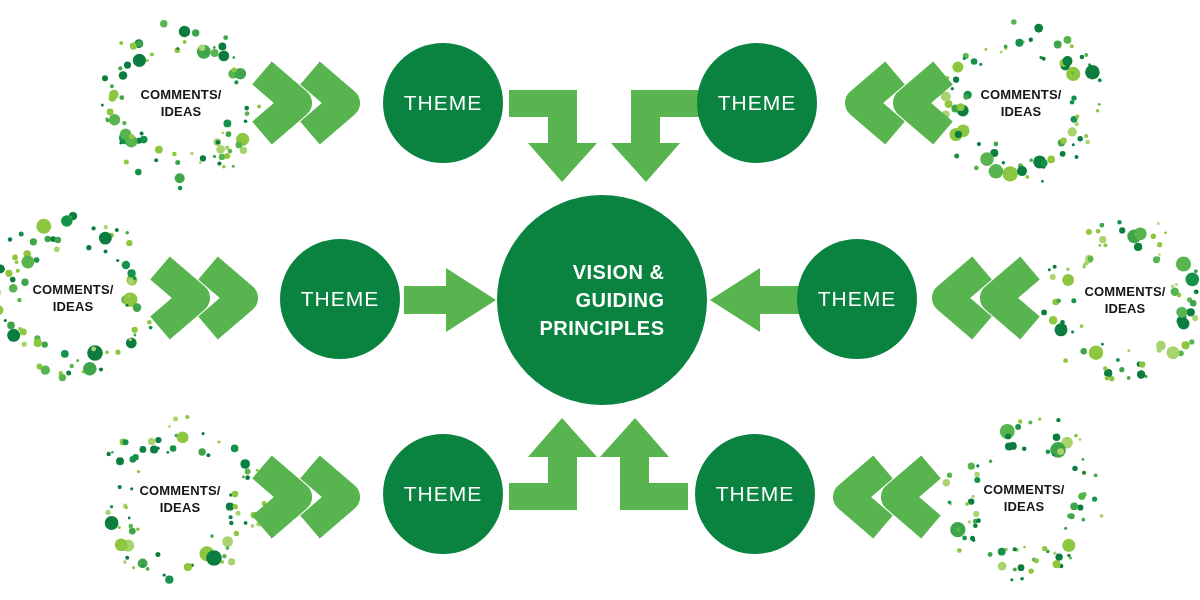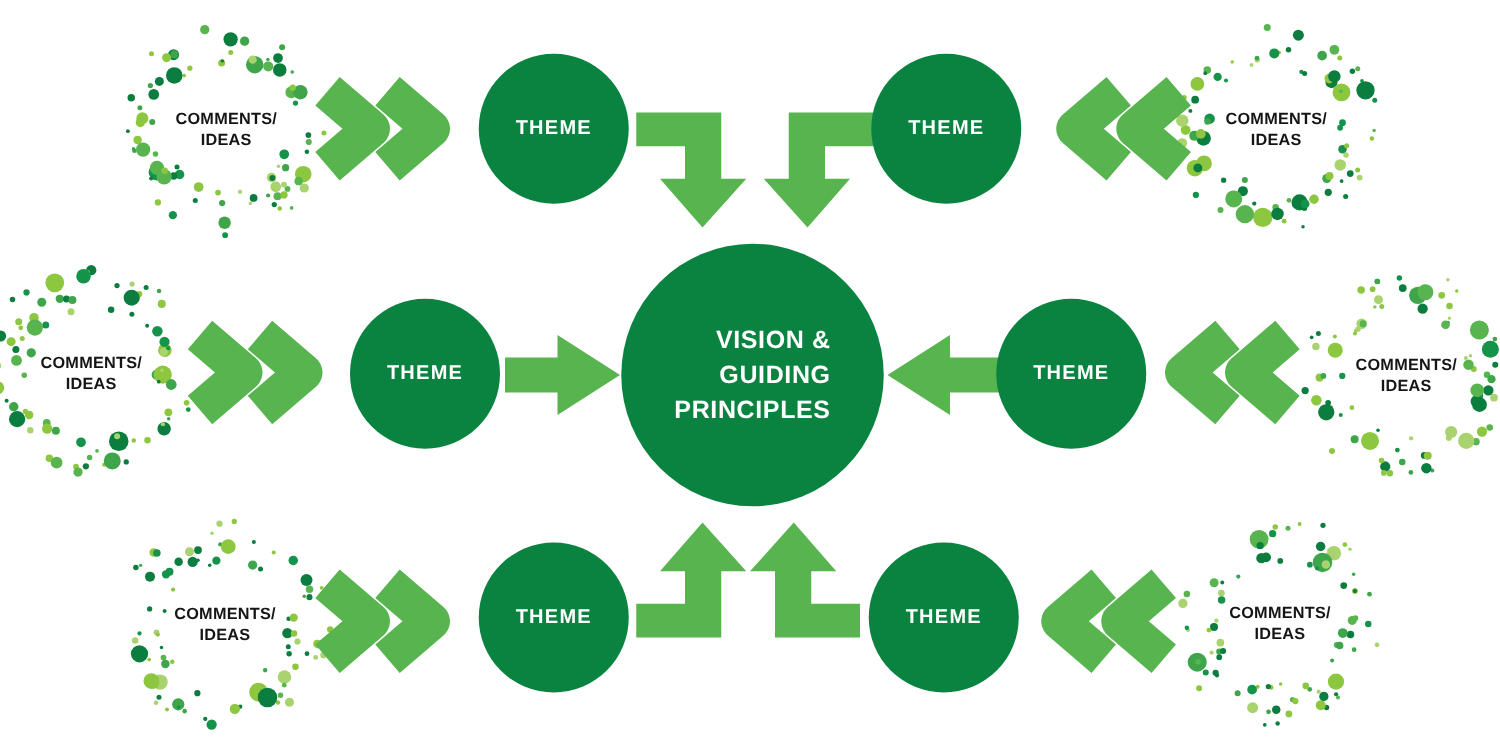--- a/index.html
+++ b/index.html
@@ -2,21 +2,21 @@
 <html style="--background: #FFFFFF; --dark-green: #0A8340; --arrow-green: #57B44E; --label-on-green: #FFFFFF; --comments-text: #151515;"><head>
 <meta charset="utf-8">
 <style>
   html,body{margin:0;padding:0;background:#fff;}
   body{width:1200px;height:600px;overflow:hidden;font-family:"Liberation Sans",sans-serif;}
   .stage{position:relative;width:1200px;height:600px;background:var(--background,#fff);border-radius:25px;}
 
   .circle{position:absolute;border-radius:50%;background:var(--dark-green);
           display:flex;align-items:center;justify-content:center;z-index:2;}
   .theme{width:120px;height:120px;}
-  .theme .lbl{color:var(--label-on-green);font-weight:700;font-size:16px;letter-spacing:1px;}
+  .theme .lbl{color:var(--label-on-green);font-weight:400;font-size:21px;letter-spacing:1px;}
   .hub{left:497px;top:195px;width:210px;height:210px;}
   .hub .lbl{color:var(--label-on-green);font-weight:700;font-size:20px;line-height:28px;
             letter-spacing:.5px;text-align:right;white-space:pre-line;}
 
   .cluster{position:absolute;width:176px;height:176px;z-index:1;}
   .cluster svg{position:absolute;left:0;top:0;}
   .cluster .label{position:absolute;left:0;top:0;width:176px;height:176px;
                   display:flex;align-items:center;justify-content:center;text-align:center;
                   font-weight:700;font-size:13px;line-height:17px;letter-spacing:.2px;
                   color:var(--comments-text);white-space:pre-line;}

